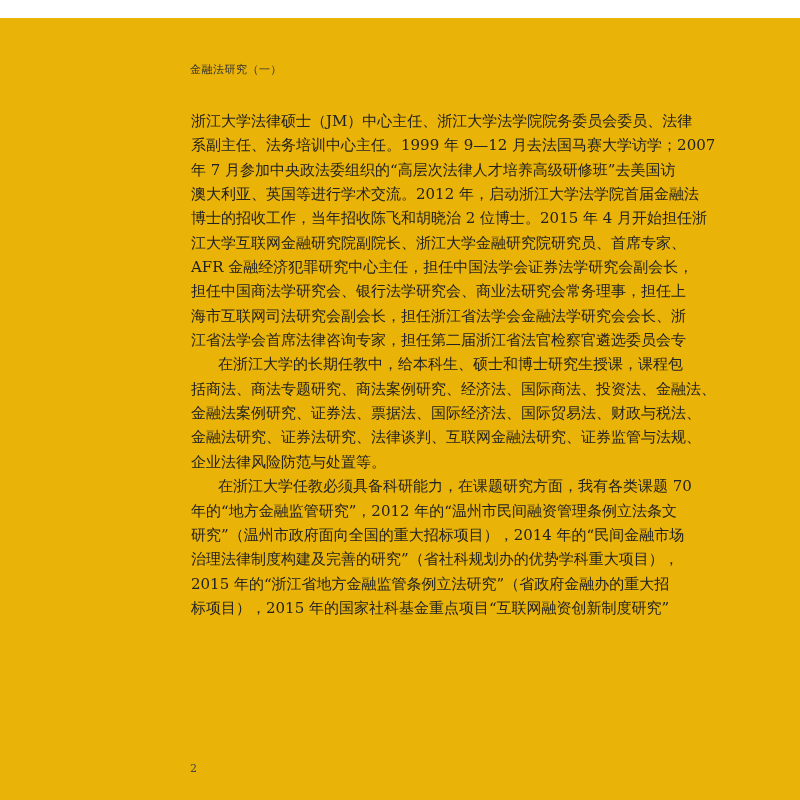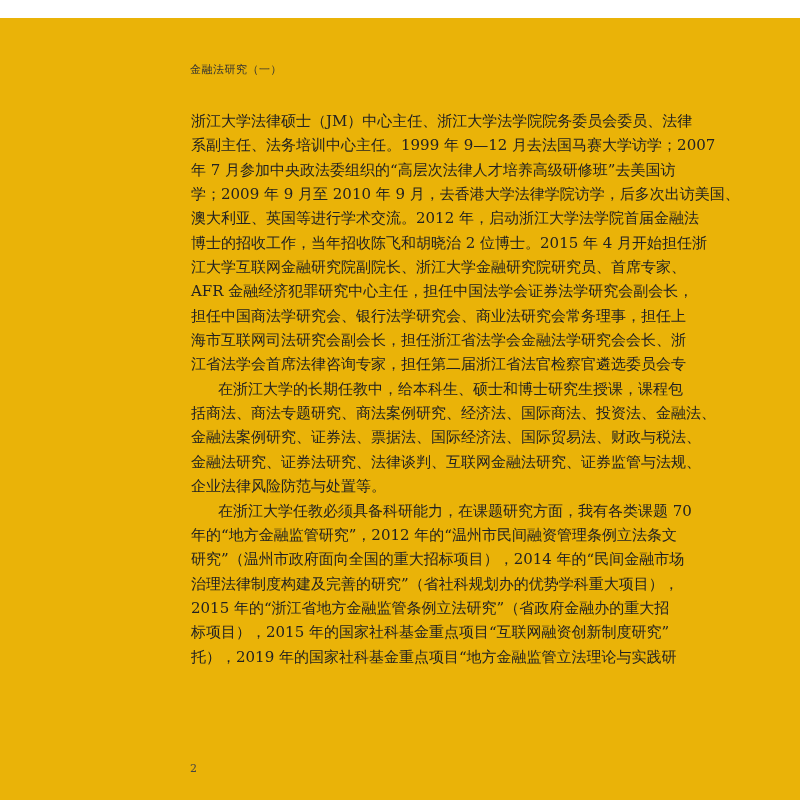--- a/index.html
+++ b/index.html
@@ -29,38 +29,36 @@
 <body>
 
 <div class="page">
   <div class="running-head">金融法研究（一）</div>
 
   <div class="body-text">
 
     <div class="line">浙江大学法律硕士（JM）中心主任、浙江大学法学院院务委员会委员、法律</div>
     <div class="line">系副主任、法务培训中心主任。1999 年 9—12 月去法国马赛大学访学；2007</div>
     <div class="line">年 7 月参加中央政法委组织的“高层次法律人才培养高级研修班”去美国访</div>
-    <div class="line">学；2009 年 9 月至 2010 年 9 月，去香港大学法律学院访学，后多次出访美国、</div>
     <div class="line">澳大利亚、英国等进行学术交流。2012 年，启动浙江大学法学院首届金融法</div>
     <div class="line">博士的招收工作，当年招收陈飞和胡晓治 2 位博士。2015 年 4 月开始担任浙</div>
     <div class="line">江大学互联网金融研究院副院长、浙江大学金融研究院研究员、首席专家、</div>
     <div class="line">AFR 金融经济犯罪研究中心主任，担任中国法学会证券法学研究会副会长，</div>
     <div class="line">担任中国商法学研究会、银行法学研究会、商业法研究会常务理事，担任上</div>
     <div class="line">海市互联网司法研究会副会长，担任浙江省法学会金融法学研究会会长、浙</div>
     <div class="line">江省法学会首席法律咨询专家，担任第二届浙江省法官检察官遴选委员会专</div>
 
     <div class="line indent">在浙江大学的长期任教中，给本科生、硕士和博士研究生授课，课程包</div>
     <div class="line">括商法、商法专题研究、商法案例研究、经济法、国际商法、投资法、金融法、</div>
     <div class="line">金融法案例研究、证券法、票据法、国际经济法、国际贸易法、财政与税法、</div>
     <div class="line">金融法研究、证券法研究、法律谈判、互联网金融法研究、证券监管与法规、</div>
     <div class="line last">企业法律风险防范与处置等。</div>
 
     <div class="line indent">在浙江大学任教必须具备科研能力，在课题研究方面，我有各类课题 70</div>
     <div class="line">年的“地方金融监管研究”，2012 年的“温州市民间融资管理条例立法条文</div>
     <div class="line">研究”（温州市政府面向全国的重大招标项目），2014 年的“民间金融市场</div>
     <div class="line">治理法律制度构建及完善的研究”（省社科规划办的优势学科重大项目），</div>
     <div class="line">2015 年的“浙江省地方金融监管条例立法研究”（省政府金融办的重大招</div>
     <div class="line">标项目），2015 年的国家社科基金重点项目“互联网融资创新制度研究”</div>
-    <div class="line">托），2019 年的国家社科基金重点项目“地方金融监管立法理论与实践研</div>
   </div>
 
   <div class="page-number">2</div>
 </div>
 
 </body></html>

